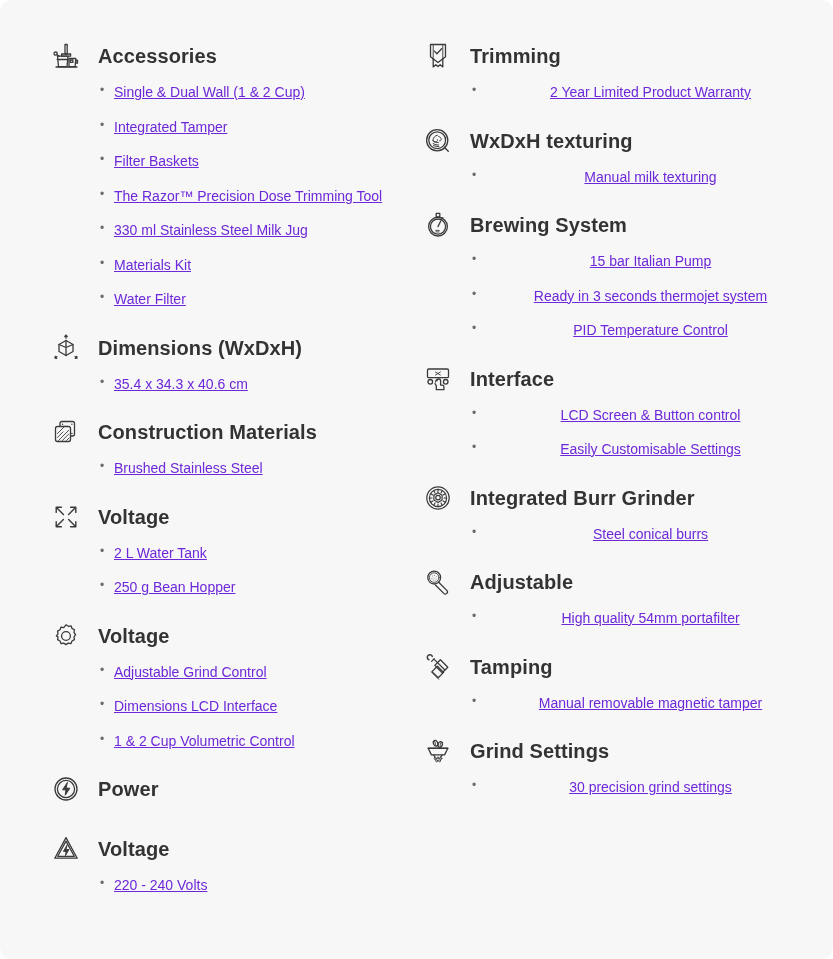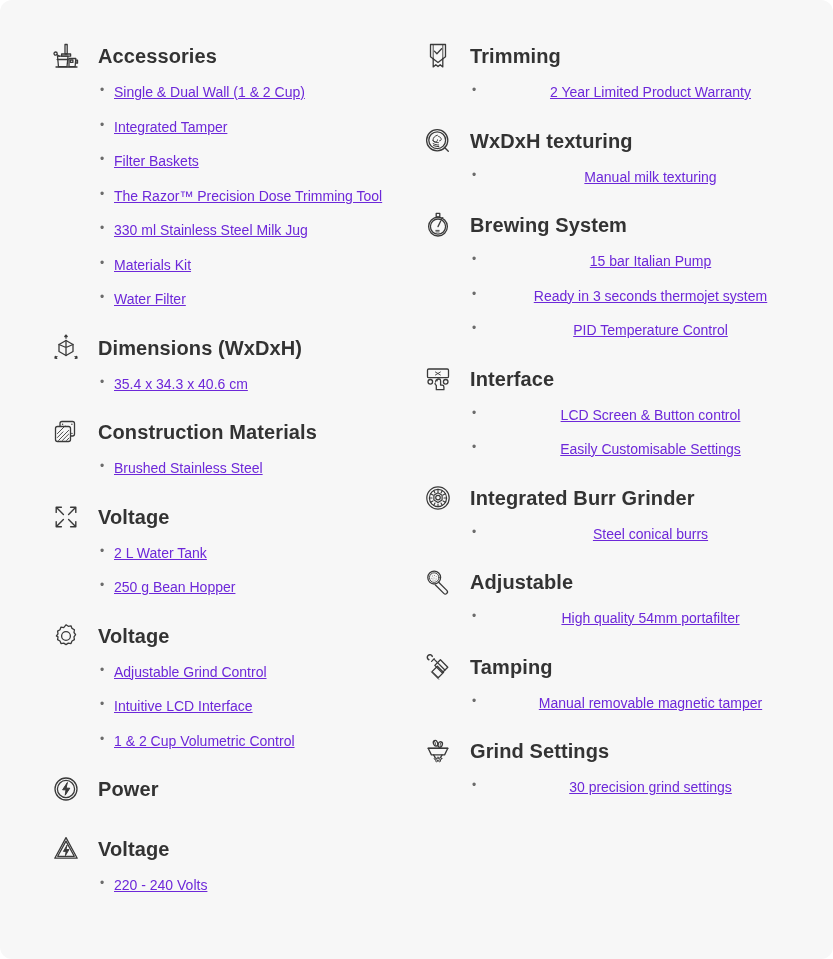--- a/index.html
+++ b/index.html
@@ -179,21 +179,21 @@
             <span class="group-icon">
               <svg width="34" height="34" viewBox="0 0 34 34" fill="none" stroke="currentColor" stroke-width="1.3" stroke-linecap="round" stroke-linejoin="round">
                 <path d="M17 5.8l2.3 1.5 2.7-.5 1 2.6 2.4 1.4-.4 2.7 1.6 2.2-1.6 2.2.4 2.7-2.4 1.4-1 2.6-2.7-.5-2.3 1.5-2.3-1.5-2.7.5-1-2.6-2.4-1.4.4-2.7L7.4 17l1.6-2.2-.4-2.7 2.4-1.4 1-2.6 2.7.5z"></path>
                 <circle cx="17" cy="17" r="4.4"></circle>
               </svg>
             </span>
             <div class="group-title">Voltage</div>
           </div>
           <ul class="group-items">
             <li>Adjustable Grind Control</li>
-            <li>Intuitive LCD Interface</li>
+            <li>Dimensions LCD Interface</li>
             <li>1 &amp; 2 Cup Volumetric Control</li>
           </ul>
         </div>
         <div class="spec-group">
           <div class="group-head">
             <span class="group-icon">
               <svg width="34" height="34" viewBox="0 0 34 34" fill="none" stroke="currentColor" stroke-width="1.3" stroke-linecap="round" stroke-linejoin="round">
                 <circle cx="17" cy="17" r="11"></circle>
                 <circle cx="17" cy="17" r="8.6"></circle>
                 <path d="M18.2 10.8l-4.6 7h3.4l-.8 5.4 4.6-7h-3.4z" fill="currentColor" stroke-width="1"></path>

